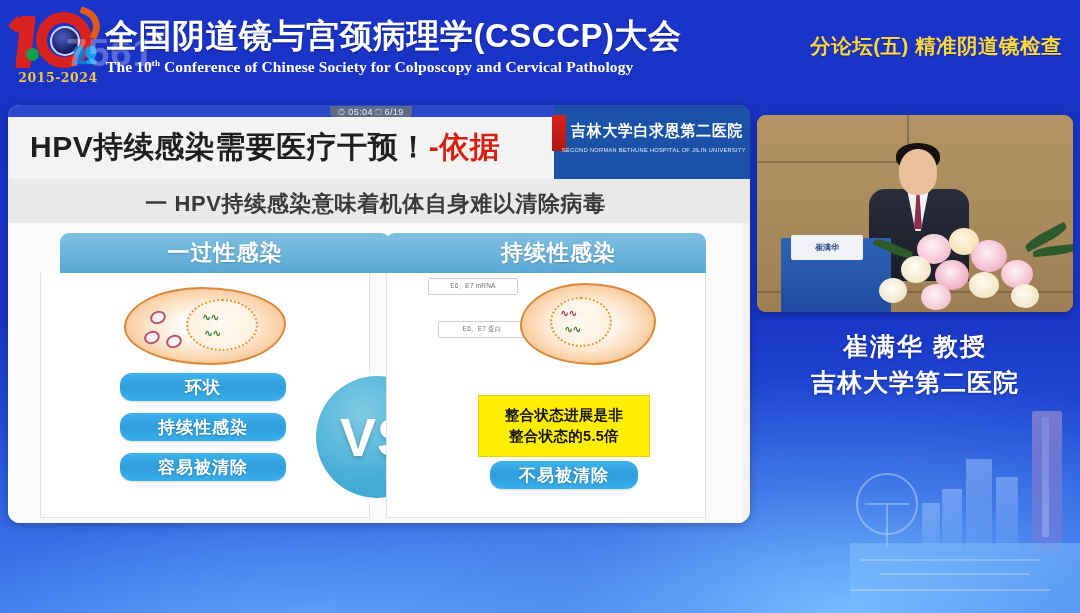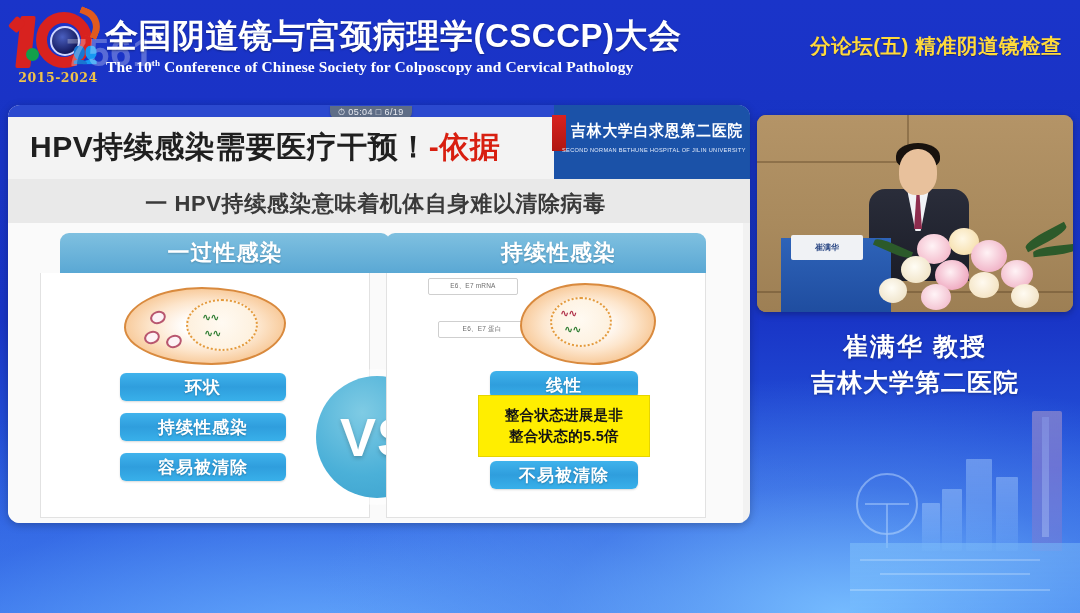--- a/index.html
+++ b/index.html
@@ -137,21 +137,21 @@
 
   
   .vs{ position:absolute; left:308px; top:153px; width:122px; height:122px; border-radius:50%;
     background:radial-gradient(circle at 38% 30%,#7fcbe4 0%,#4bb0d8 55%,#3a9fcb 100%);
     color:#fff; font-size:54px; font-weight:bold; letter-spacing:1px;
     display:flex; align-items:center; justify-content:center;
     text-shadow:0 2px 4px rgba(0,0,0,.22);
     box-shadow:0 0 0 7px rgba(255,255,255,.5); }
 
   
-  .pill{ position:absolute; height:28px; border-radius:6px;
+  .pill{ position:absolute; height:28px; border-radius:12px;
     background:linear-gradient(180deg,#3fb3ec 0%,#2f9edd 50%,#38b0ea 100%);
     color:#fff; font-size:17px; font-weight:bold; letter-spacing:1px;
     display:flex; align-items:center; justify-content:center;
     text-shadow:0 1px 2px rgba(0,0,0,.25);
     box-shadow:0 1px 2px rgba(0,0,0,.15); }
   .yellowbox{ position:absolute; background:#ffee00; border:1px solid #e6d400;
     display:flex; flex-direction:column; align-items:center; justify-content:center;
     color:#141414; font-size:14.5px; font-weight:bold; line-height:1.45; letter-spacing:.3px; }
 
   .redbanner{ position:absolute; left:366px; top:500px; width:325px; height:28px;
@@ -276,21 +276,20 @@
       <div class="minibox" style="left:420px;top:55px;width:90px;">E6、E7 mRNA</div>
       <div class="minibox" style="left:430px;top:98px;width:88px;">E6、E7 蛋白</div>
 
       <div class="cell" style="left:512px;top:60px;width:136px;height:82px;">
         <div class="cytoplasm"></div>
         <div class="nucleus" style="left:30px;top:14px;width:62px;height:50px;"></div>
         <div class="dna red" style="left:40px;top:24px;">∿∿</div>
         <div class="dna" style="left:44px;top:40px;">∿∿</div>
       </div>
 
-      <div class="pill" style="left:482px;top:148px;width:148px;">线性</div>
       <div class="yellowbox" style="left:470px;top:172px;width:172px;height:62px;">
         <span>整合状态进展是非</span>
         <span>整合状态的5.5倍</span>
       </div>
       <div class="pill" style="left:482px;top:238px;width:148px;">不易被清除</div>
     </div>
 
   </div>
 
   <div id="video">

